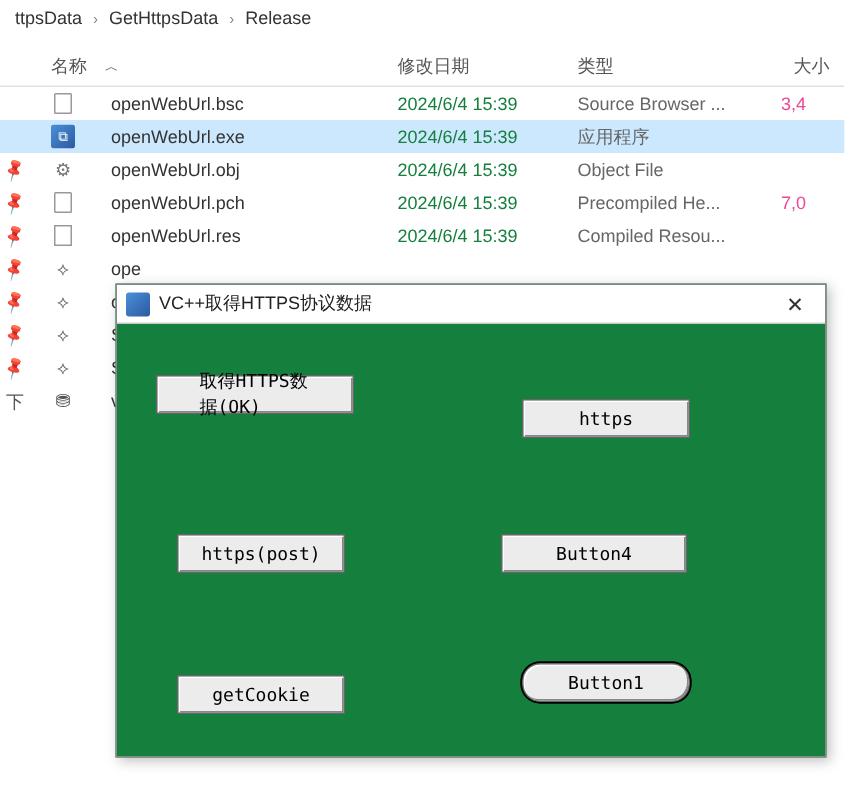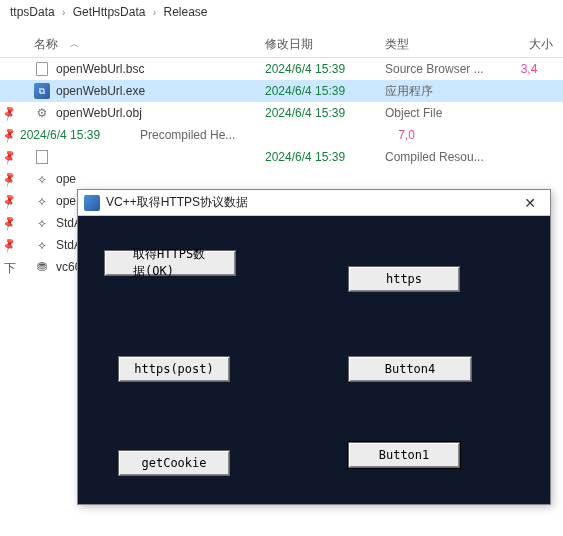--- a/index.html
+++ b/index.html
@@ -10,54 +10,54 @@
   .columns { display: flex; padding: 12px 0 4px 0; border-bottom: 1px solid #e0e0e0; color: #555; }
   .left-pin-col { width: 20px; }
   .col-name { flex: 0 0 245px; padding-left: 14px; display:flex; align-items:center; gap:6px;}
   .col-date { flex: 0 0 120px; }
   .col-type { flex: 0 0 120px; }
   .col-size { flex: 1; text-align: right; padding-right: 10px;}
   .sort-arrow { font-size:9px; color:#666; margin-left:6px;}
   .row { display: flex; align-items: center; height: 22px; font-size: 12px; color: #333; }
   .row.selected { background: #cce8ff; }
   .pin { width: 20px; text-align:center; color:#555; font-size:11px; transform:rotate(-30deg); }
-  .nm { flex: 0 0 245px; display:flex; align-items:center; gap:6px; padding-left:14px; white-space:nowrap; overflow:hidden;}
+  .nm { flex: 0 0 245px; display:flex; align-items:center; gap:24px; padding-left:14px; white-space:nowrap; overflow:hidden;}
   .dt { flex: 0 0 120px; color:#15803d;}
   .tp { flex: 0 0 120px; color:#666; white-space:nowrap; overflow:hidden; text-overflow:ellipsis;}
   .sz { flex: 1; text-align:center; padding-right:10px; color:#ec4899;}
   .ico { width:16px; height:16px; display:flex; align-items:center; justify-content:center; font-size:12px;}
   .ico-doc { border:1px solid #999; width:12px; height:14px; border-radius:1px; background:#fff; position:relative;}
   .ico-exe { background:linear-gradient(135deg,#4a90d9,#2c5aa0); border-radius:2px; color:#fff; font-size:9px; line-height:16px;}
   .ico-obj { color:#777; }
   .ico-cpp { color:#666; }
   .ico-h  { color:#666; }
   .ico-res { border:1px solid #999; width:12px; height:14px; background:#fff;}
   .ico-dep { color:#555; }
 
   
   .dlg {
     position:absolute; left:77px; top:189px; width:474px; height:316px;
-    background:#0f172a; border:1px solid #888; box-shadow: 2px 2px 8px rgba(0,0,0,0.25);
+    background:#15803d; border:1px solid #888; box-shadow: 2px 2px 8px rgba(0,0,0,0.25);
   }
   .dlg-title {
     height:26px; background:#fff; border-bottom:1px solid #ccc;
     display:flex; align-items:center; padding:0 6px; gap:6px;
   }
   .dlg-title .app-ico { width:16px;height:16px; background:linear-gradient(135deg,#4a90d9,#2c5aa0); border-radius:2px;}
   .dlg-title .t { flex:1; font-size:12px; color:#222;}
   .dlg-title .close { width:28px; text-align:center; font-size:14px; color:#333; cursor:default;}
   .dlg-body { position:relative; width:100%; height:calc(100% - 26px); }
   .btn {
     position:absolute; height:26px; min-width:110px; padding:0 28px;
     background:#ececec; border:1px solid #666;
     box-shadow: inset 1px 1px 0 #fff, inset -1px -1px 0 #888;
     font-family: "SimSun","NSimSun",monospace; font-size:12px;
     display:flex; align-items:center; justify-content:center; color:#000;
   }
-  .btn.focused { outline:1px solid #000; box-shadow: inset 1px 1px 0 #fff, inset -1px -1px 0 #888, 0 0 0 1px #000; }
+  .btn.focused { outline:1px solid #000; box-shadow: inset 1px 1px 0 #fff, inset -1px -1px 0 #888, 0 0 0 1px #000; border-radius: 12px; }
   .dn-label { color:#555; }
 </style>
 </head>
 <body>
 
 <div class="breadcrumb">
   <span>ttpsData</span>
   <span class="bc-sep">›</span>
   <span>GetHttpsData</span>
   <span class="bc-sep">›</span>
@@ -103,30 +103,37 @@
       <div class="nm">
         <div class="ico ico-obj">⚙</div>
         <span>openWebUrl.obj</span>
       </div>
       <div class="dt">2024/6/4 15:39</div>
       <div class="tp">Object File</div>
       <div class="sz"></div>
     </div>
     <div class="row">
       <div class="pin">📌</div>
+      <div class="nm">
+        <div class="ico">
+          <div class="ico-doc"></div>
+        </div>
+        <span>openWebUrl.pch</span>
+      </div>
       <div class="dt">2024/6/4 15:39</div>
       <div class="tp">Precompiled He...</div>
       <div class="sz">7,0</div>
     </div>
     <div class="row">
       <div class="pin">📌</div>
       <div class="nm">
         <div class="ico">
           <div class="ico-res"></div>
         </div>
+        <span>openWebUrl.res</span>
       </div>
       <div class="dt">2024/6/4 15:39</div>
       <div class="tp">Compiled Resou...</div>
       <div class="sz"></div>
     </div>
     <div class="row">
       <div class="pin">📌</div>
       <div class="nm">
         <div class="ico ico-cpp">⟡</div>
         <span>ope</span>
@@ -182,17 +189,17 @@
 <div class="dlg">
   <div class="dlg-title">
     <div class="app-ico"></div>
     <div class="t">VC++取得HTTPS协议数据</div>
     <div class="close">✕</div>
   </div>
   <div class="dlg-body">
     <div class="btn" style="left:26px; top:34px; width:132px;">取得HTTPS数据(OK)</div>
     <div class="btn" style="left:270px; top:50px; width:112px;">https</div>
     <div class="btn" style="left:40px; top:140px; width:112px;">https(post)</div>
-    <div class="btn" style="left:270px; top:140px; width:124px;">Button4</div>
+    <div class="btn" style="left:256px; top:140px; width:124px;">Button4</div>
     <div class="btn" style="left:40px; top:234px; width:112px;">getCookie</div>
     <div class="btn focused" style="left:270px; top:226px; width:112px;">Button1</div>
   </div>
 </div>
 
 </body></html>

